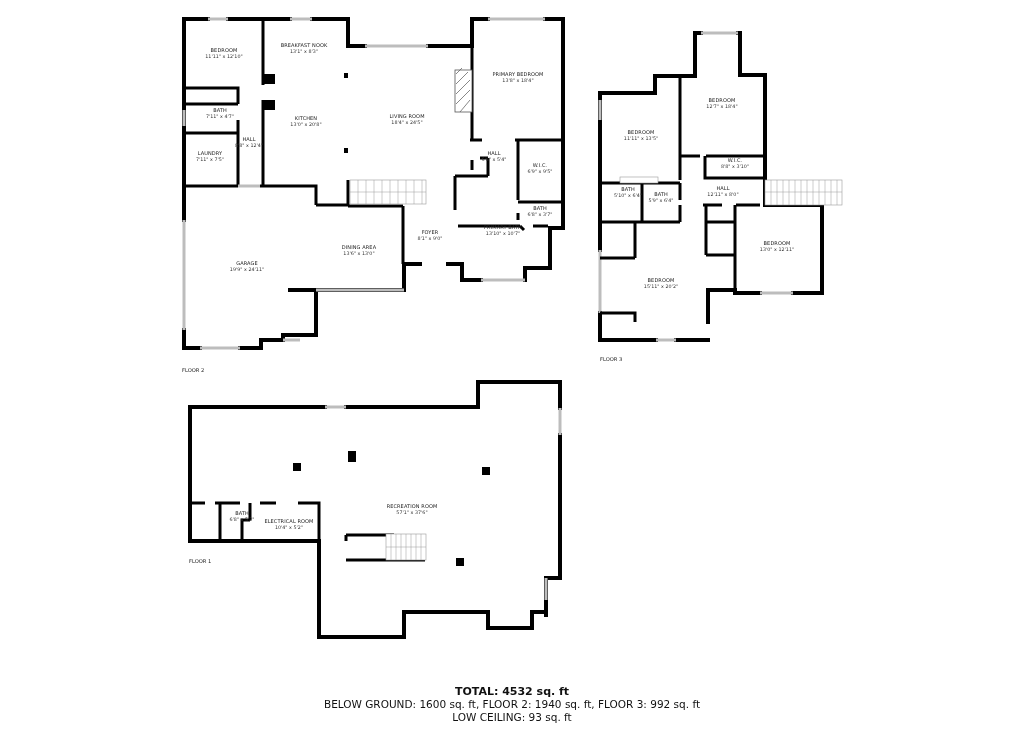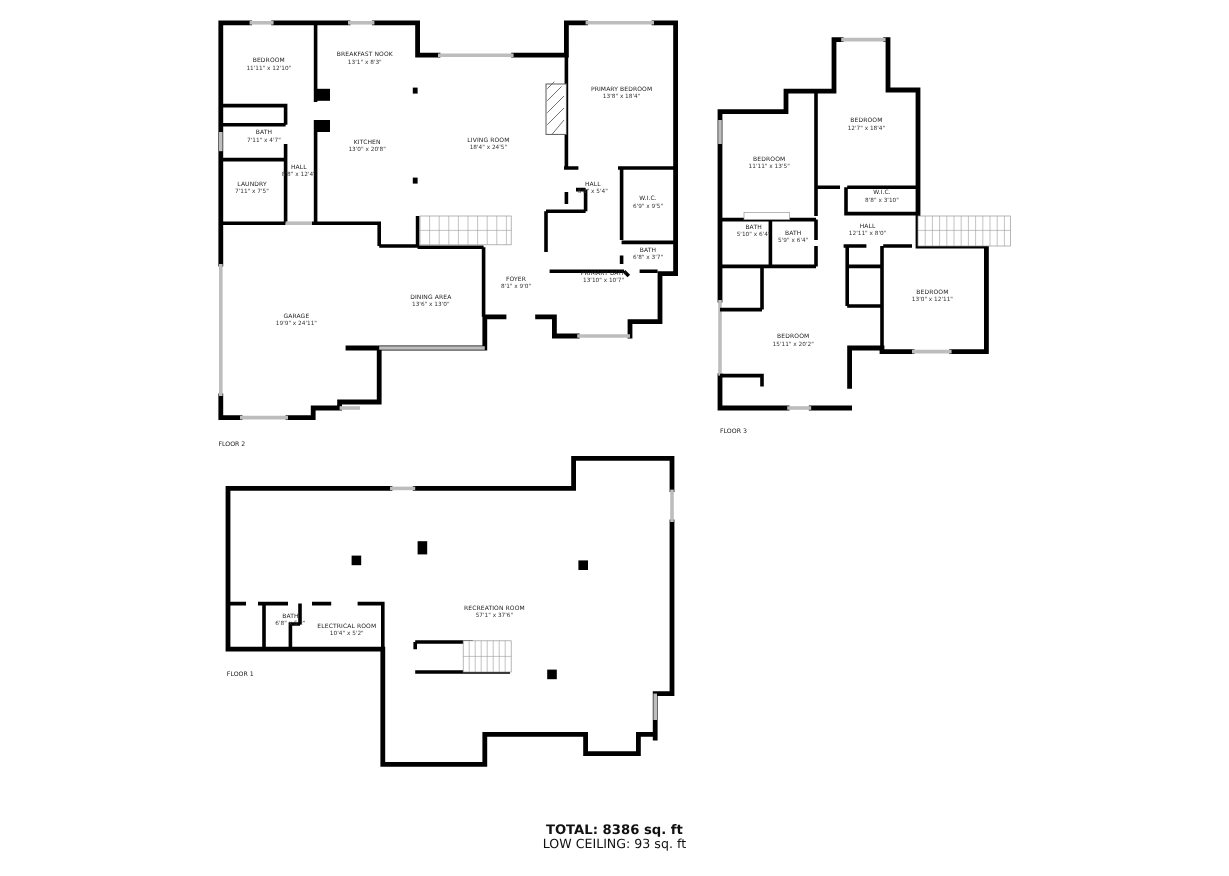--- a/index.html
+++ b/index.html
@@ -149,15 +149,16 @@
     <text class="rdim" x="412" y="514">57'1" x 37'6"</text>
     <text class="rname" x="242" y="515">BATH</text>
     <text class="rdim" x="242" y="521">6'8" x 5'2"</text>
     <text class="rname" x="289" y="523">ELECTRICAL ROOM</text>
     <text class="rdim" x="289" y="529">10'4" x 5'2"</text>
     <text class="flabel" x="189" y="563">FLOOR 1</text>
   </g>
 </svg>
 
 <div id="summary">
-  <div class="total">TOTAL: 8386 sq. ft</div>
+  <div class="total">TOTAL: 4532 sq. ft</div>
+  <div class="line">BELOW GROUND: 1600 sq. ft, FLOOR 2: 1940 sq. ft, FLOOR 3: 992 sq. ft</div>
   <div class="line">LOW CEILING: 93 sq. ft</div>
 </div>
 
 </body></html>

